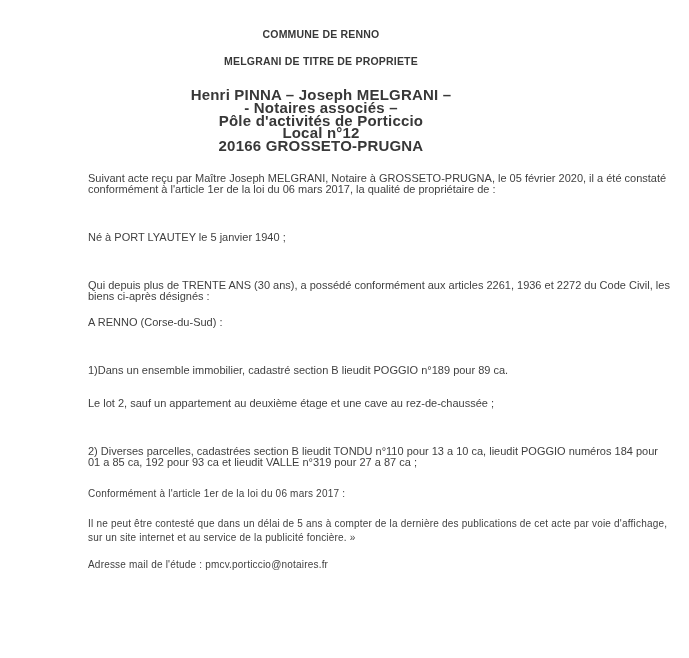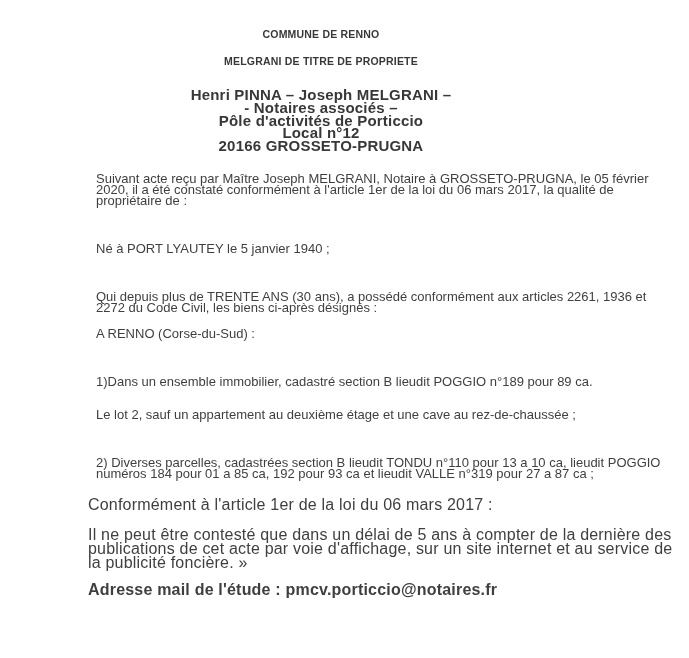--- a/index.html
+++ b/index.html
@@ -38,45 +38,44 @@
     font-size: 15px;
     line-height: 12.8px;
     letter-spacing: 0.2px;
     white-space: pre-wrap;
   }
   .body-block {
     width: 585px;
     margin-top: 20px;
   }
   .p-small {
-    font-size: 13px;
+    font-size: 11px;
     line-height: 11px;
-    margin: 0 0 15px 8px;
+    margin: 0 0 15px 0;
     white-space: pre-wrap;
   }
   .p-small .line {
     display: block;
   }
   .p-big {
-    font-size: 16px;
+    font-size: 10px;
     line-height: 14px;
     letter-spacing: 0.2px;
     margin: 0 0 14px 0;
     white-space: pre-wrap;
   }
   .p-law {
     margin-top: 19px;
     margin-bottom: 16px;
   }
   .p-quote2 {
     margin-bottom: 13px;
   }
   .p-email {
     margin-bottom: 13px;
-    font-weight: bold;
   }
 </style>
 </head>
 <body>
 
 <div class="page">
 
   <div class="header-block">
     <div class="header-title">COMMUNE DE RENNO</div>
     <div class="header-title">MELGRANI DE TITRE DE PROPRIETE</div>

